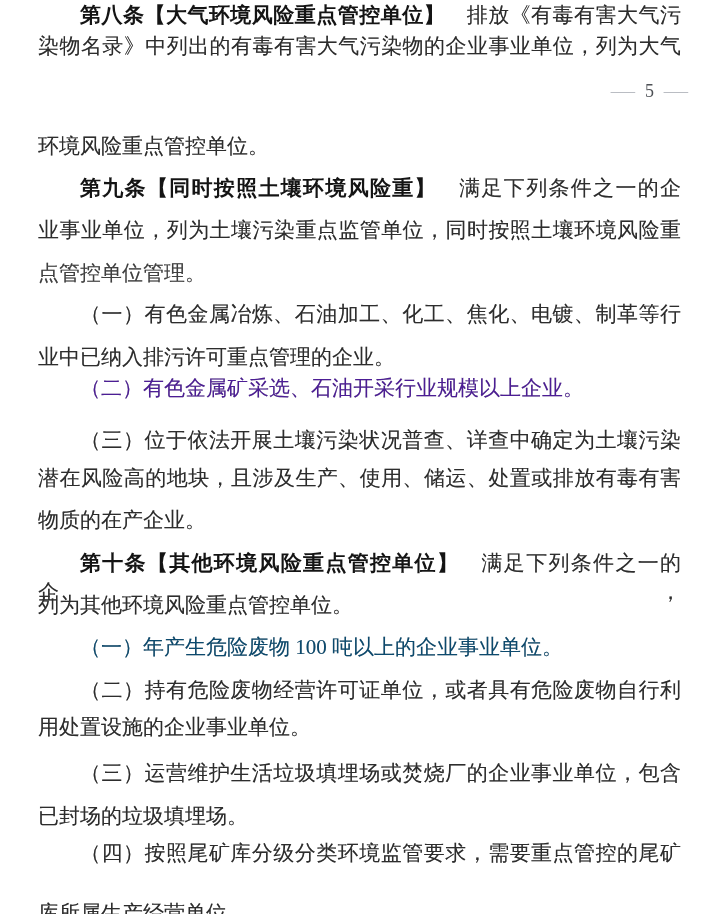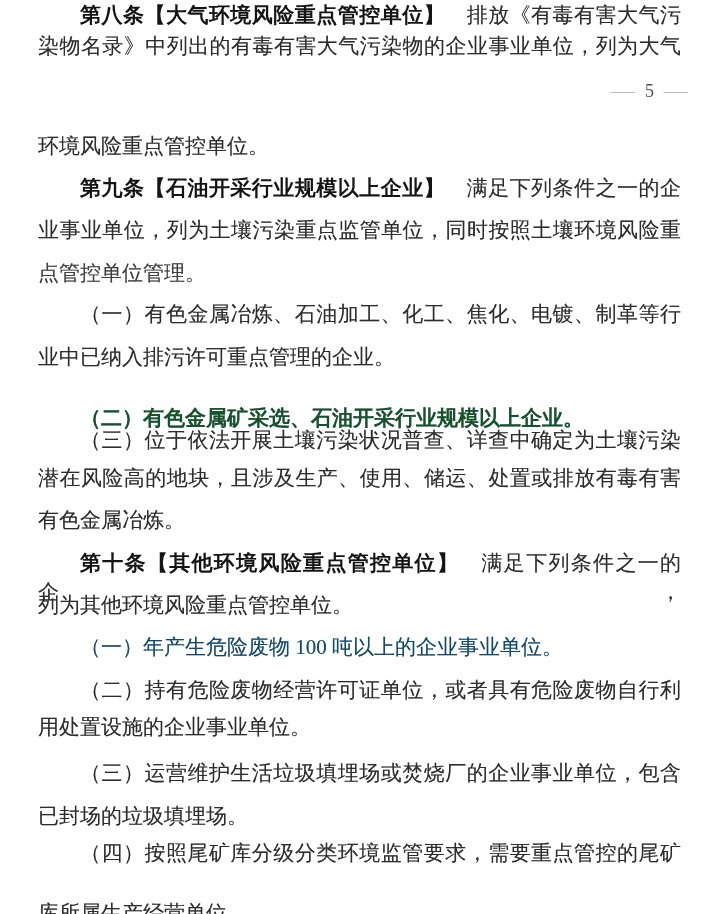--- a/index.html
+++ b/index.html
@@ -62,29 +62,29 @@
   }
 </style>
 </head>
 <body>
 
 <div id="page" style="background: rgb(255, 255, 255);">
   <div id="doc-lines">
       <div class="doc-line justify indent" style="top: 0px; color: rgb(45, 45, 45);"><span class="seg seg-bold" style="color: rgb(20, 20, 20);">第八条【大气环境风险重点管控单位】</span><span class="seg">　排放《有毒有害大气污</span></div>
       <div class="doc-line justify" style="top: 32px; color: rgb(45, 45, 45);"><span class="seg">染物名录》中列出的有毒有害大气污染物的企业事业单位，列为大气</span></div>
       <div class="doc-line" style="top: 132px; color: rgb(45, 45, 45);"><span class="seg">环境风险重点管控单位。</span></div>
-      <div class="doc-line justify indent" style="top: 173px; color: rgb(45, 45, 45);"><span class="seg seg-bold" style="color: rgb(20, 20, 20);">第九条【石油开采行业规模以上企业】</span><span class="seg">　满足下列条件之一的企</span></div>
+      <div class="doc-line justify indent" style="top: 173px; color: rgb(45, 45, 45);"><span class="seg seg-bold" style="color: rgb(20, 20, 20);">第九条【同时按照土壤环境风险重】</span><span class="seg">　满足下列条件之一的企</span></div>
       <div class="doc-line justify" style="top: 216px; color: rgb(45, 45, 45);"><span class="seg">业事业单位，列为土壤污染重点监管单位，同时按照土壤环境风险重</span></div>
       <div class="doc-line" style="top: 259px; color: #404040;"><span class="seg">点管控单位管理。</span></div>
       <div class="doc-line justify indent" style="top: 300px; color: rgb(45, 45, 45);"><span class="seg">（一）有色金属冶炼、石油加工、化工、焦化、电镀、制革等行</span></div>
       <div class="doc-line" style="top: 343px; color: rgb(45, 45, 45);"><span class="seg">业中已纳入排污许可重点管理的企业。</span></div>
-      <div class="doc-line indent" style="top: 404px; color: #14532d; font-weight: bold;"><span class="seg">（二）有色金属矿采选、石油开采行业规模以上企业。</span></div>
+      <div class="doc-line indent" style="top: 374px; color: #4c1d95;"><span class="seg">（二）有色金属矿采选、石油开采行业规模以上企业。</span></div>
       <div class="doc-line justify indent" style="top: 426px; color: rgb(45, 45, 45);"><span class="seg">（三）位于依法开展土壤污染状况普查、详查中确定为土壤污染</span></div>
       <div class="doc-line justify" style="top: 464px; color: rgb(45, 45, 45);"><span class="seg">潜在风险高的地块，且涉及生产、使用、储运、处置或排放有毒有害</span></div>
-      <div class="doc-line" style="top: 506px; color: rgb(45, 45, 45);"><span class="seg">有色金属冶炼。</span></div>
+      <div class="doc-line" style="top: 506px; color: rgb(45, 45, 45);"><span class="seg">物质的在产企业。</span></div>
       <div class="doc-line justify indent" style="top: 548px; color: rgb(45, 45, 45);"><span class="seg seg-bold" style="color: rgb(20, 20, 20);">第十条【其他环境风险重点管控单位】</span><span class="seg">　满足下列条件之一的企，</span></div>
       <div class="doc-line" style="top: 591px; color: rgb(45, 45, 45);"><span class="seg">列为其他环境风险重点管控单位。</span></div>
       <div class="doc-line indent" style="top: 633px; color: #0c4a6e;"><span class="seg">（一）年产生危险废物 100 吨以上的企业事业单位。</span></div>
       <div class="doc-line justify indent" style="top: 676px; color: rgb(45, 45, 45);"><span class="seg">（二）持有危险废物经营许可证单位，或者具有危险废物自行利</span></div>
       <div class="doc-line" style="top: 713px; color: rgb(45, 45, 45);"><span class="seg">用处置设施的企业事业单位。</span></div>
       <div class="doc-line justify indent" style="top: 759px; color: rgb(45, 45, 45);"><span class="seg">（三）运营维护生活垃圾填埋场或焚烧厂的企业事业单位，包含</span></div>
       <div class="doc-line" style="top: 802px; color: rgb(45, 45, 45);"><span class="seg">已封场的垃圾填埋场。</span></div>
       <div class="doc-line justify indent" style="top: 839px; color: rgb(45, 45, 45);"><span class="seg">（四）按照尾矿库分级分类环境监管要求，需要重点管控的尾矿</span></div>
       <div class="doc-line" style="top: 879px; color: rgb(45, 45, 45); margin-top: 20px;"><span class="seg">库所属生产经营单位。</span></div>
     </div>

